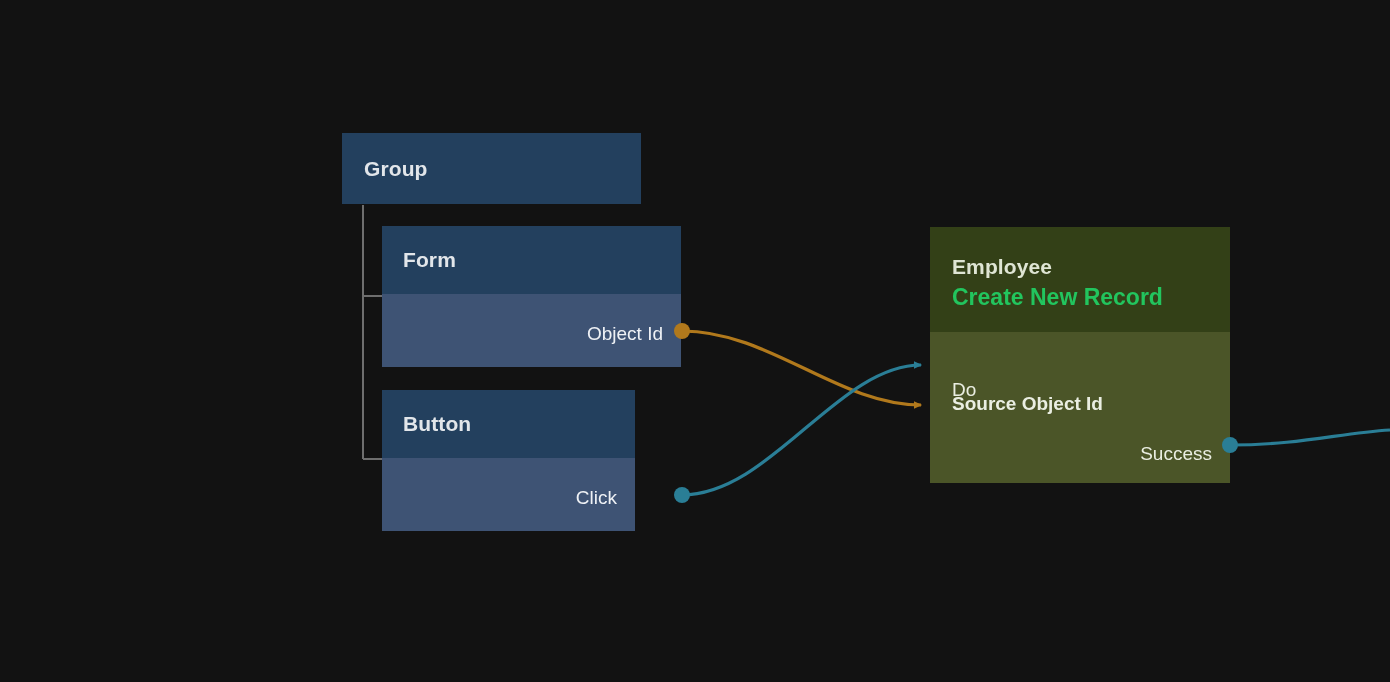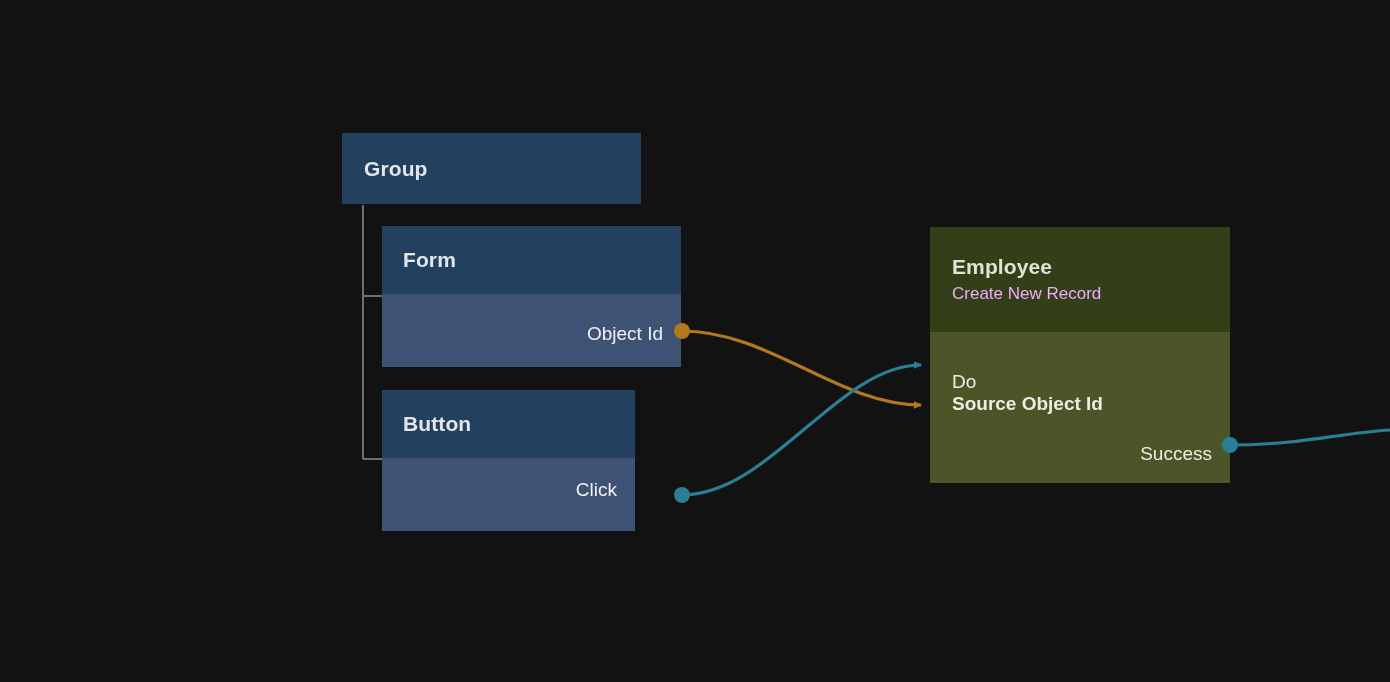--- a/index.html
+++ b/index.html
@@ -156,21 +156,21 @@
   }
   #node-employee .node-header {
     height: 105px;
     background: #334017;
     padding-left: 22px;
     padding-top: 26px;
     color: #dfe5d4;
     justify-content: flex-start;
   }
   #node-employee .node-title { font-size: 21px; line-height: 1.38; }
-  #node-employee .node-subtitle { font-size: 17px; line-height: 1.38; color: #f0abfc; }
+  #node-employee .node-subtitle { font-size: 23px; line-height: 1.38; color: #22c55e; font-weight: bold; }
   #node-employee .node-body {
     height: 151px;
     background: #4b5528;
     color: #eaeee2;
   }
 </style>
 </head>
 <body>
 
 <div id="canvas">
@@ -213,33 +213,33 @@
         <span>Object Id</span>
       </div>
     </div>
   </div>
 
   <div class="node" id="node-button">
     <div class="node-header">
       <span class="node-title">Button</span>
     </div>
     <div class="node-body">
-      <div class="port-row out" style="top:22px;align-items:flex-end;">
+      <div class="port-row out" style="top:30px;align-items:flex-end;">
         <span>Click</span>
       </div>
     </div>
   </div>
 
   <div class="node" id="node-employee">
     <div class="node-header">
       <span class="node-title">Employee</span>
       <span class="node-subtitle">Create New Record</span>
     </div>
     <div class="node-body">
-      <div class="port-row in" style="top:40px;">
+      <div class="port-row in" style="top:48px;">
         <span>Do</span>
       </div>
       <div class="port-row in" style="top:62px;font-weight:bold;">
         <span>Source Object Id</span>
       </div>
       <div class="port-row out" style="top:112px;">
         <span>Success</span>
       </div>
     </div>
   </div>

